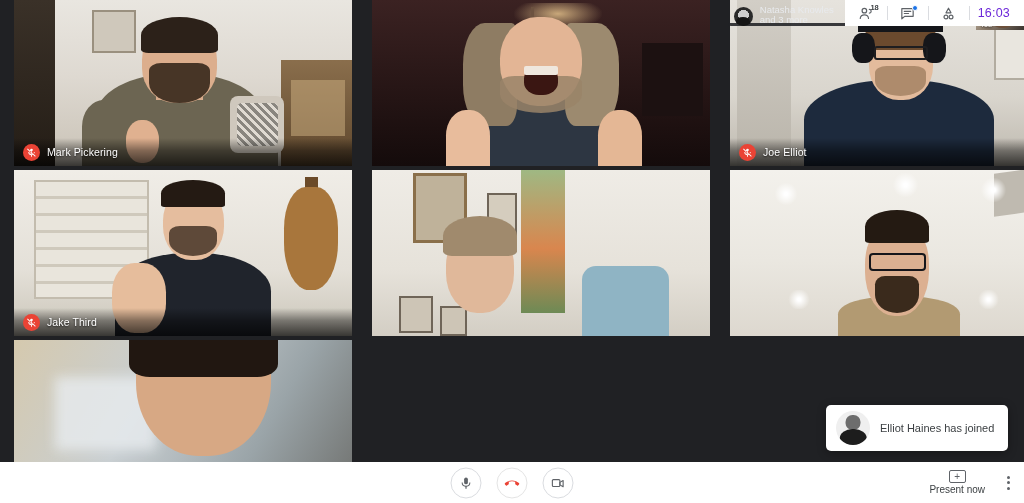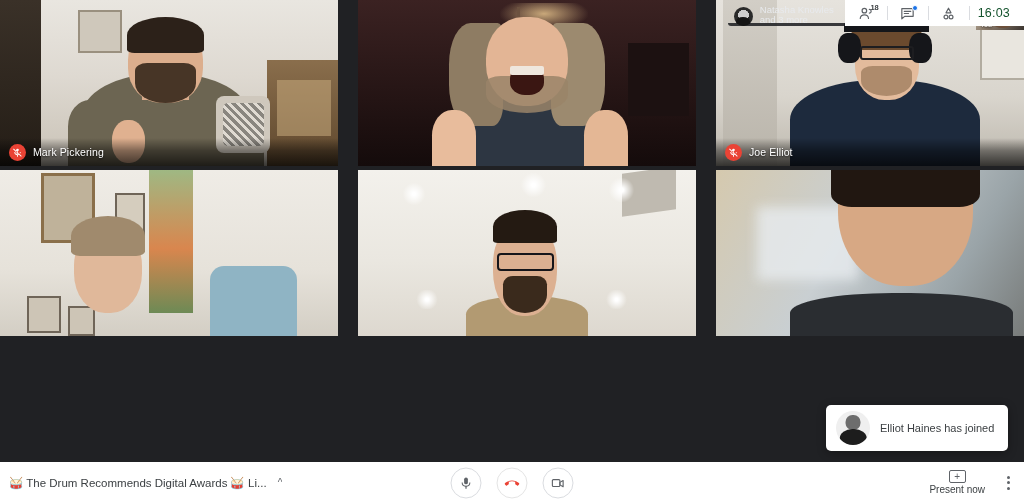--- a/index.html
+++ b/index.html
@@ -7,21 +7,21 @@
   body {
     font-family:"Liberation Sans", sans-serif;
     background:#202124;
     position:relative;
     -webkit-font-smoothing:antialiased;
   }
 
   
   .stage { position:absolute; left:0; top:0; width:1024px; height:462px; background:#202124; }
   .grid {
-    position:absolute; left:0; top:0; width:866px; height:462px;
+    position:absolute; left:14px; top:0; width:866px; height:462px;
     display:grid;
     grid-template-columns:338px 338px 338px;
     grid-template-rows:166px 166px 166px;
     gap:4px 20px;
   }
   .tile { position:relative; overflow:hidden; background:#1b1b1b; }
 
   
   .namebar {
     position:absolute; left:0; bottom:0; width:100%; height:28px;
@@ -208,21 +208,21 @@
   .tool-sep{ width:1px; height:14px; background:#dadce0; }
   .badge-num{
     position:absolute; top:3px; right:8px; font-size:7.5px; color:#3c4043; font-weight:bold;
   }
   .badge-dot{
     position:absolute; top:5px; right:10px; width:6px; height:6px;
     border-radius:50%; background:#1a73e8; border:1.5px solid #fff;
   }
   .clock{
     display:flex; align-items:center; padding:0 12px 0 8px;
-    color:#14532d; font-size:12.5px; letter-spacing:.2px; white-space:nowrap;
+    color:#6d28d9; font-size:12.5px; letter-spacing:.2px; white-space:nowrap;
   }
 
   
   .selfview{
     position:absolute; right:0; top:0; width:48px; height:30px; z-index:35;
     background:linear-gradient(135deg,#cfc6b6 0%,#8d7d6c 48%,#3b3430 100%);
     overflow:hidden;
   }
   .selfview .sv-head{ position:absolute; left:28%; top:8%; width:58%; height:86%;
     background:#6c4f3a; border-radius:46%; }
@@ -358,20 +358,41 @@
         <span class="micmute">
           <svg viewBox="0 0 24 24" fill="#fff">
               <path d="M19 11h-1.7c0 .74-.16 1.43-.43 2.05l1.23 1.23c.56-.98.9-2.09.9-3.28zM12 4a3 3 0 0 1 3 3v.18l-6 6V7a3 3 0 0 1 3-3zm-8.27-.73L2.32 4.68l6.19 6.19V11a3.49 3.49 0 0 0 5.01 3.15l1.2 1.2c-.81.38-1.72.6-2.72.6a5 5 0 0 1-5-5H5a7 7 0 0 0 6 6.92V21h2v-3.28c.86-.12 1.66-.4 2.38-.8l4.35 4.35 1.41-1.41L3.73 3.27z"></path>
             </svg>
         </span>
         <span class="nametxt">Joe Elliot</span>
       </div>
     </div>
 
 
+    <div class="tile">
+      <div class="scene t6">
+        <div class="lay bg"></div>
+          <div class="lay shelf"></div>
+          <div class="lay gtn"></div>
+        <div class="lay gtr"></div>
+          <div class="lay body"></div>
+          <div class="lay head"></div>
+        <div class="lay hair"></div>
+          <div class="lay beard"></div>
+          <div class="lay thb"></div>
+      </div>
+      <div class="namebar">
+        <span class="micmute">
+          <svg viewBox="0 0 24 24" fill="#fff">
+              <path d="M19 11h-1.7c0 .74-.16 1.43-.43 2.05l1.23 1.23c.56-.98.9-2.09.9-3.28zM12 4a3 3 0 0 1 3 3v.18l-6 6V7a3 3 0 0 1 3-3zm-8.27-.73L2.32 4.68l6.19 6.19V11a3.49 3.49 0 0 0 5.01 3.15l1.2 1.2c-.81.38-1.72.6-2.72.6a5 5 0 0 1-5-5H5a7 7 0 0 0 6 6.92V21h2v-3.28c.86-.12 1.66-.4 2.38-.8l4.35 4.35 1.41-1.41L3.73 3.27z"></path>
+            </svg>
+        </span>
+        <span class="nametxt">Jake Third</span>
+      </div>
+    </div>
 
     <div class="tile">
       <div class="scene t7">
         <div class="lay bg"></div>
           <div class="lay winG"></div>
           <div class="lay frA"></div>
         <div class="lay frB"></div>
           <div class="lay frC"></div>
           <div class="lay frD"></div>
         <div class="lay sofa"></div>
@@ -465,24 +486,20 @@
 <div class="toast">
   <div class="toast-av">
     <div class="th"></div>
       <div class="tb"></div>
   </div>
   <div class="toast-txt">Elliot Haines has joined</div>
 </div>
 
 <div class="bottombar">
 
-  <div class="meet-info">
-    <span>🥁 The Drum Recommends Digital Awards 🥁 Li...</span>
-    <span class="chev">^</span>
-  </div>
 
   <div class="controls">
 
     <div class="ctrl">
       <svg viewBox="0 0 24 24" fill="#5f6368">
         <path d="M12 14a3 3 0 0 0 3-3V6a3 3 0 0 0-6 0v5a3 3 0 0 0 3 3z"></path>
         <path d="M17.3 11a5.3 5.3 0 0 1-10.6 0H5a7 7 0 0 0 6 6.92V21h2v-3.08A7 7 0 0 0 19 11h-1.7z"></path>
       </svg>
     </div>
 

